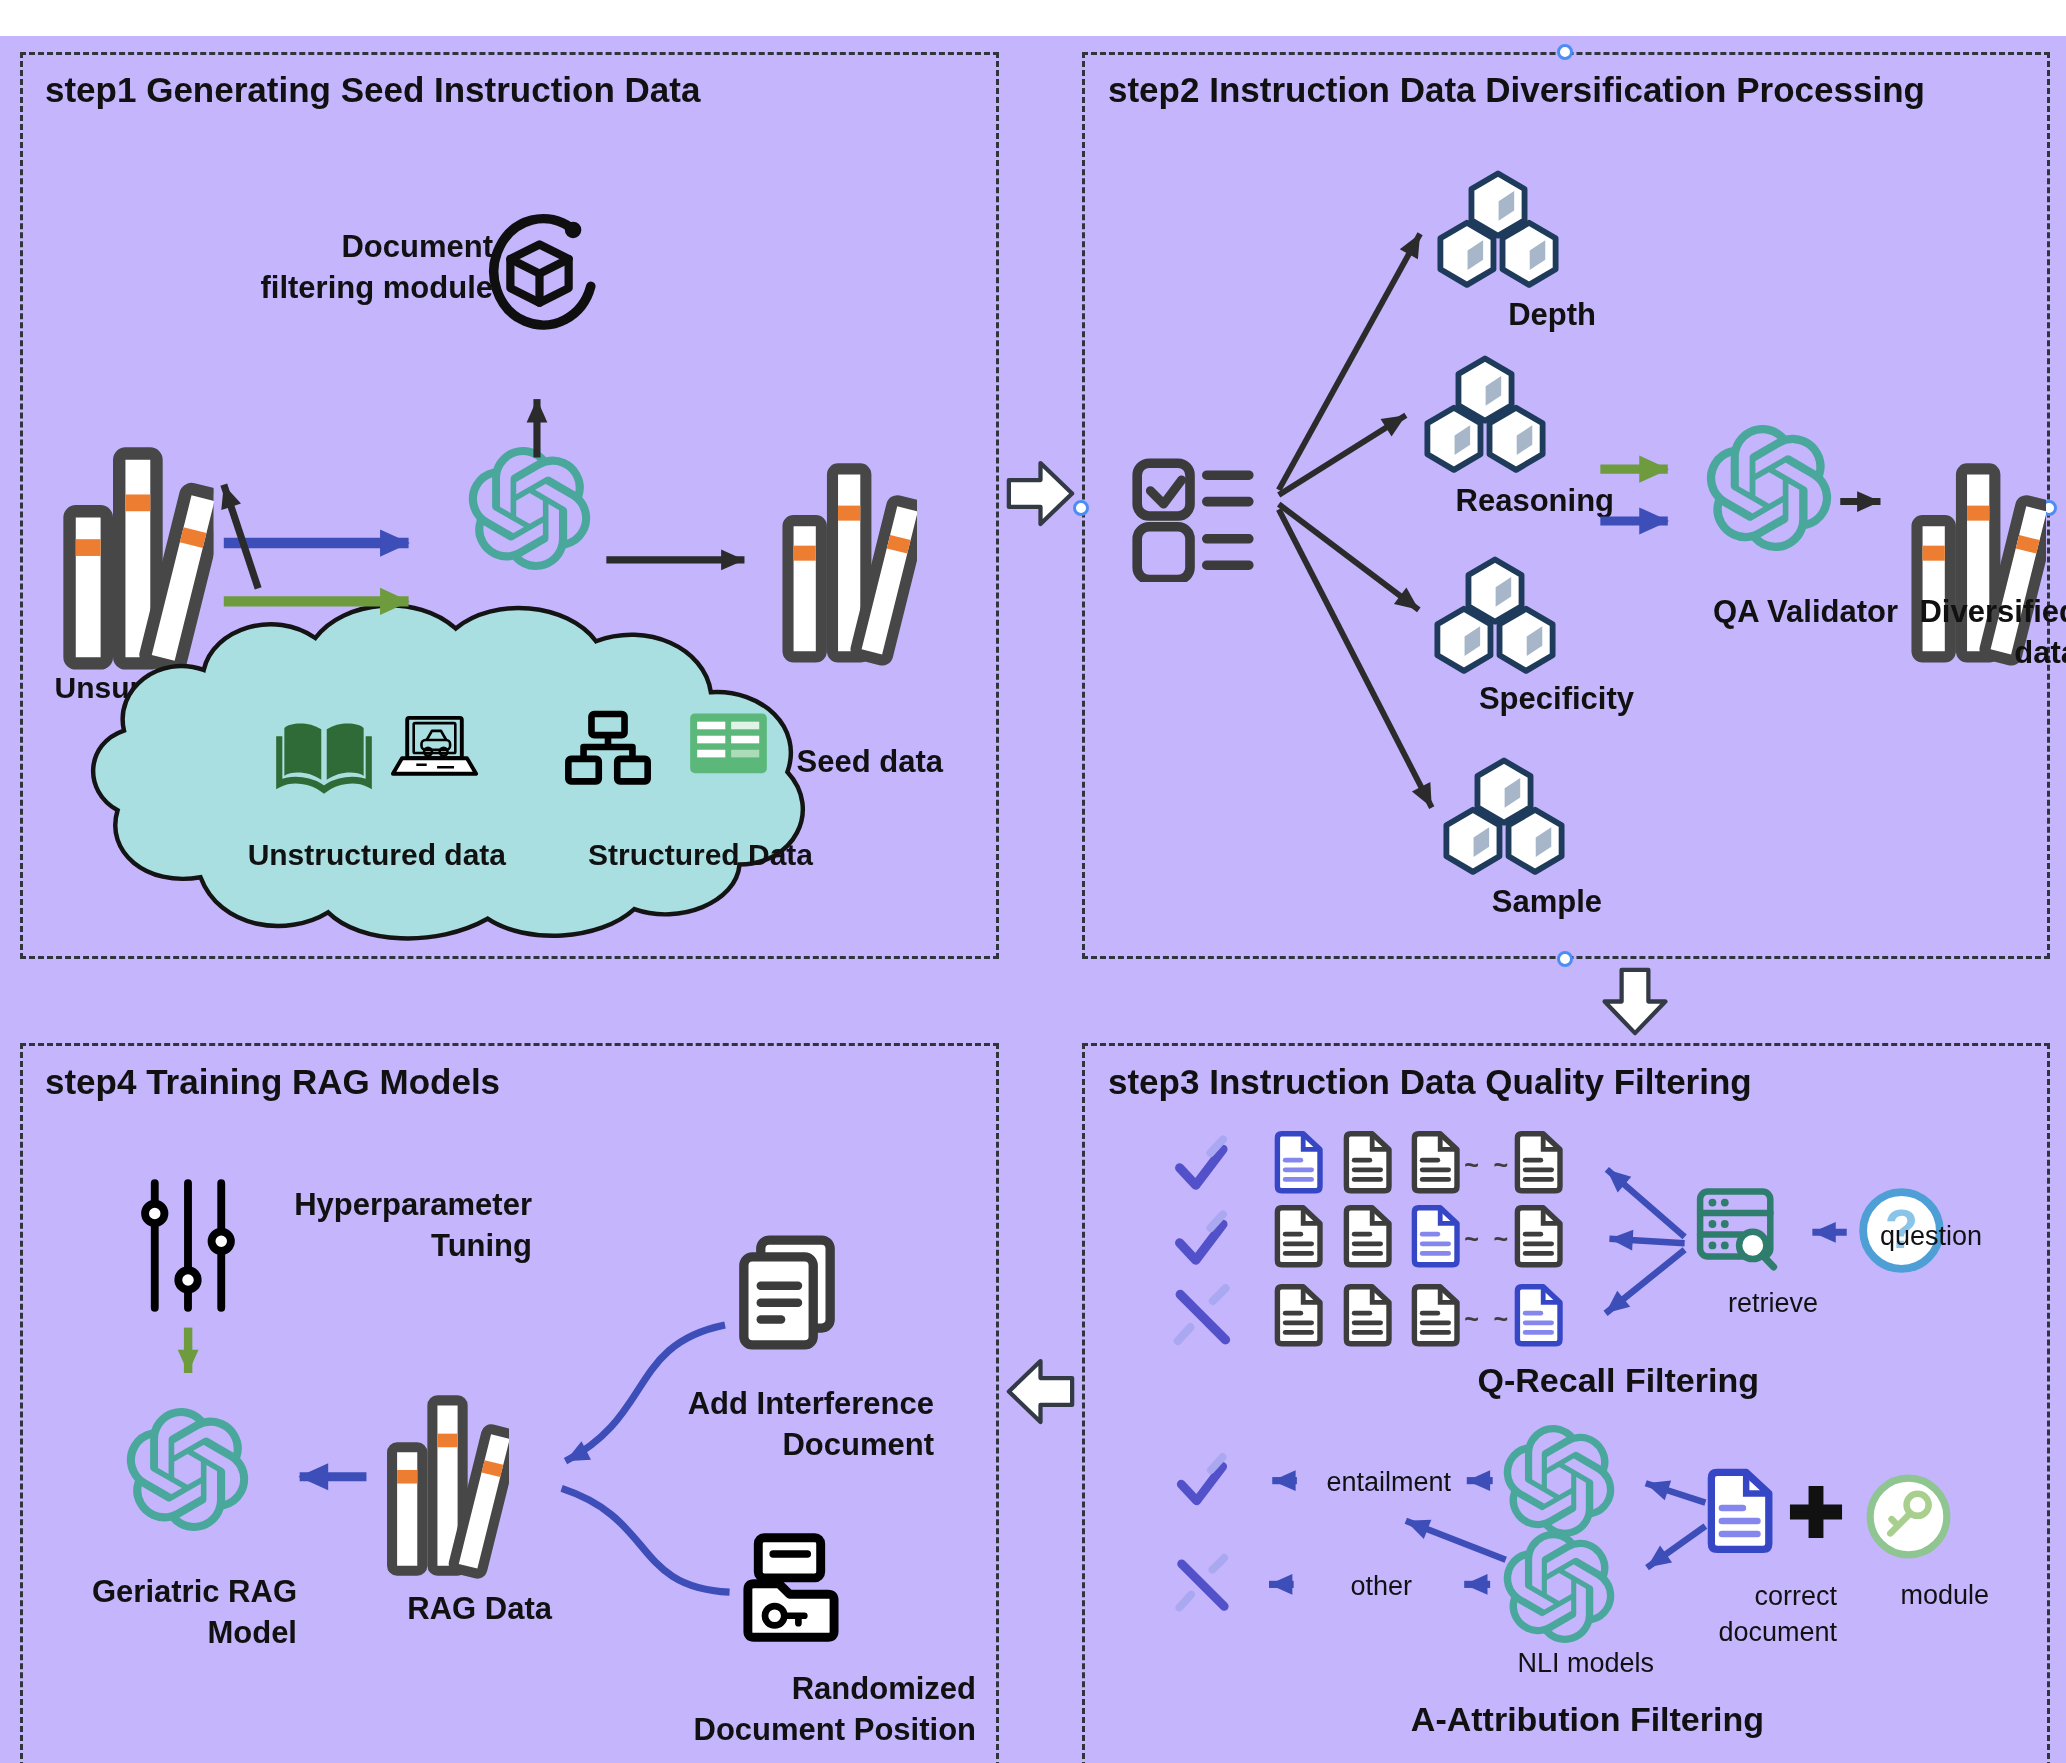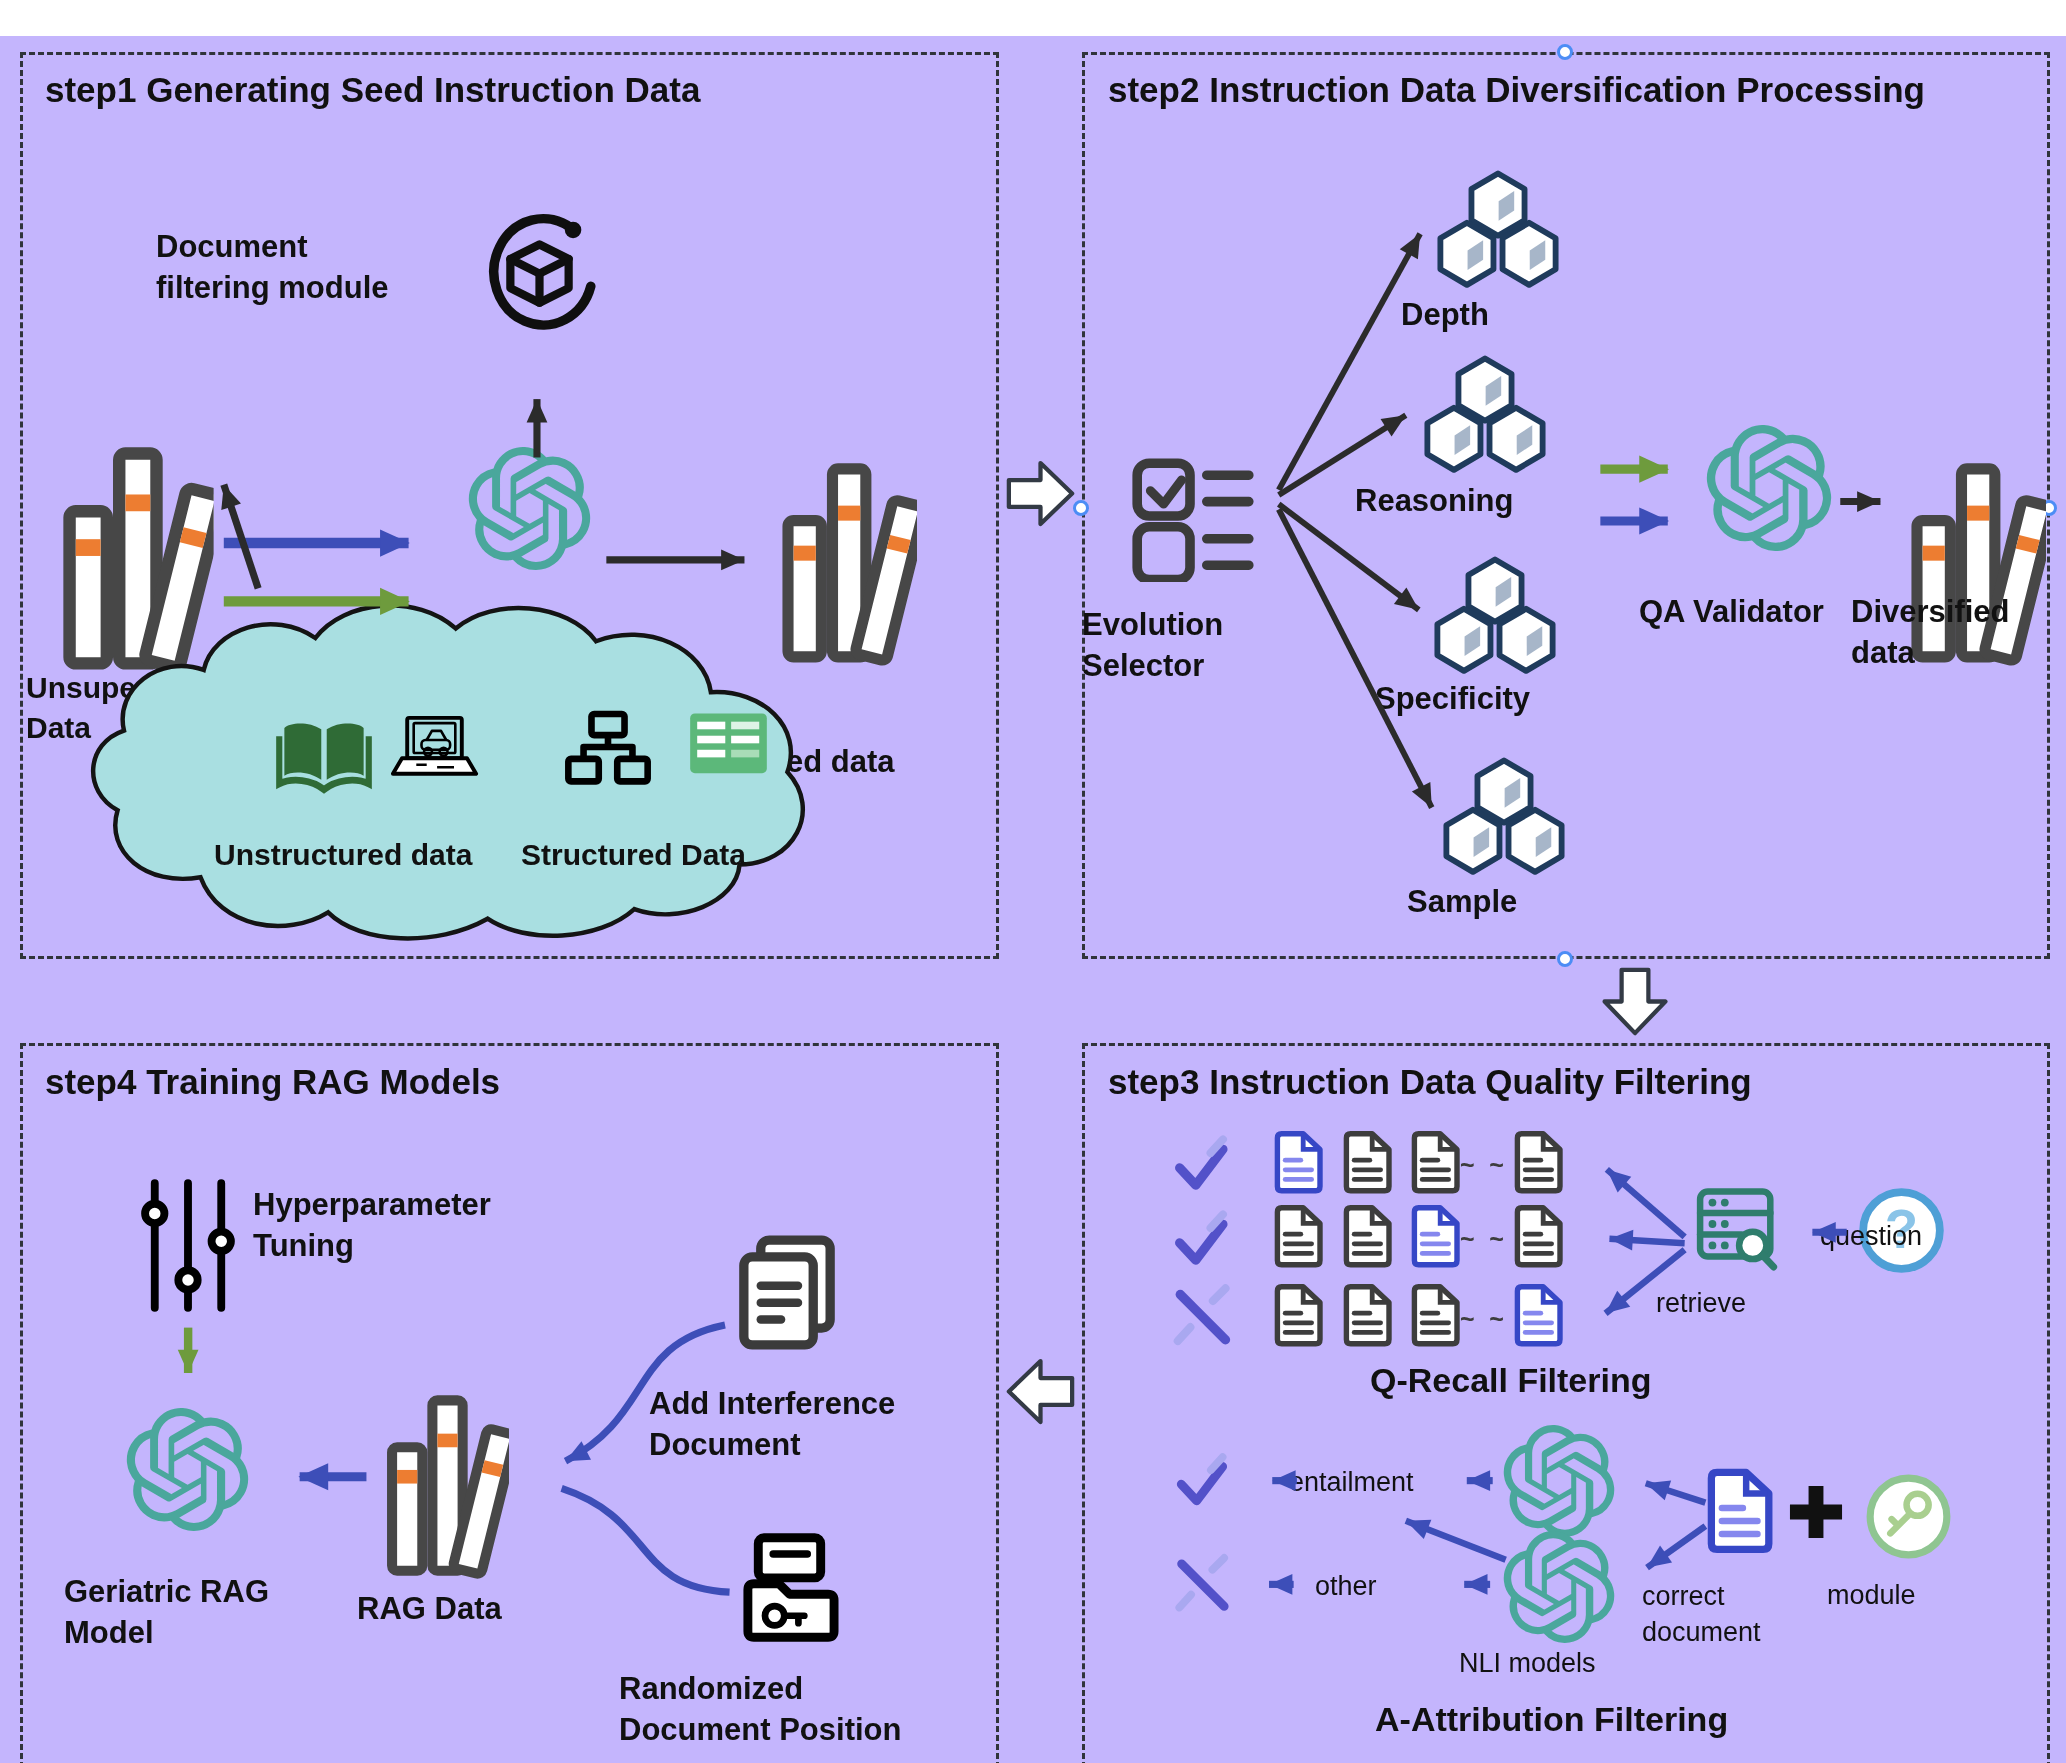--- a/index.html
+++ b/index.html
@@ -1,20 +1,20 @@
 <!DOCTYPE html>
 <html style="font-size:10.4px"><head>
 <meta charset="utf-8">
 <style>
   html,body{margin:0;padding:0;background:#fff;}
   #canvas{position:relative;width:2066px;height:1763px;background:#c4b5fd;
           font-family:"Liberation Sans",sans-serif;color:#111;overflow:hidden;margin-top:36px;}
   .panel{position:absolute;border:3.2px dashed #30343B;box-sizing:border-box;background:transparent;}
   .ptitle{position:absolute;font-size:35px;font-weight:700;color:#111;white-space:nowrap;}
-  .lbl{position:absolute;white-space:pre-line;text-align:left;line-height:1.32;color:#111;}
+  .lbl{position:absolute;white-space:pre-line;text-align:right;line-height:1.32;color:#111;}
   .b48{font-size:31px;font-weight:700;}
   .b46{font-size:30px;font-weight:700;}
   .b50{font-size:32px;font-weight:700;}
   .b52{font-size:34px;font-weight:700;}
   .r42{font-size:27px;font-weight:400;}
   .tilde{font-size:25px;font-weight:700;color:#3d3d3d;letter-spacing:3.9px;}
   .icon{position:absolute;}
   .handle{position:absolute;width:10.4px;height:10.4px;border:3.2px solid #4C8DF5;border-radius:50%;background:#fff;}
   svg{display:block;}
 </style>
@@ -281,22 +281,20 @@
     </svg>
   <svg class="icon" style="left:689px;top:676px" width="79" height="65" viewBox="0 0 135 110">
       <use href="#sym-table"></use>
     </svg>
   <div class="lbl b46" style="left:214px;top:799px;width:292px">Unstructured data</div>
   <div class="lbl b46" style="left:521px;top:799px;width:292px">Structured Data</div>
 
   <svg class="icon" style="left:1130px;top:389px" width="126" height="188" viewBox="0 0 210 210" preserveAspectRatio="xMidYMid meet">
       <use href="#sym-checklist"></use>
     </svg>
-  <div class="lbl b48" style="left:1082px;top:569px;width:227px">Evolution
-Selector</div>
 
   <svg class="icon" style="left:1430px;top:133px" width="136" height="123" viewBox="0 0 210 190">
       <use href="#sym-hexcluster"></use>
     </svg>
   <svg class="icon" style="left:1417px;top:318px" width="136" height="123" viewBox="0 0 210 190">
       <use href="#sym-hexcluster"></use>
     </svg>
   <svg class="icon" style="left:1427px;top:519px" width="136" height="123" viewBox="0 0 210 190">
       <use href="#sym-hexcluster"></use>
     </svg>

